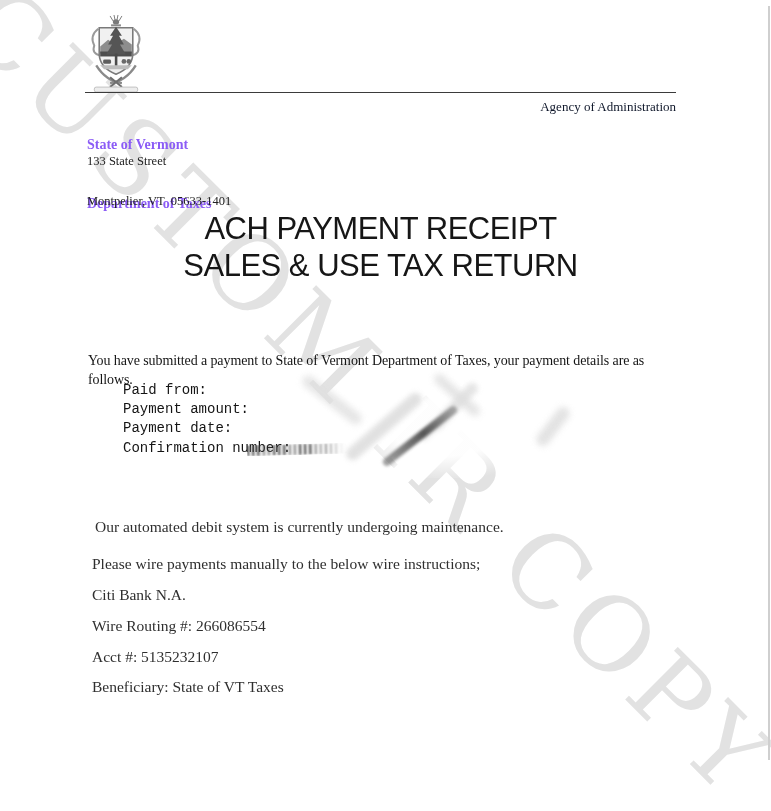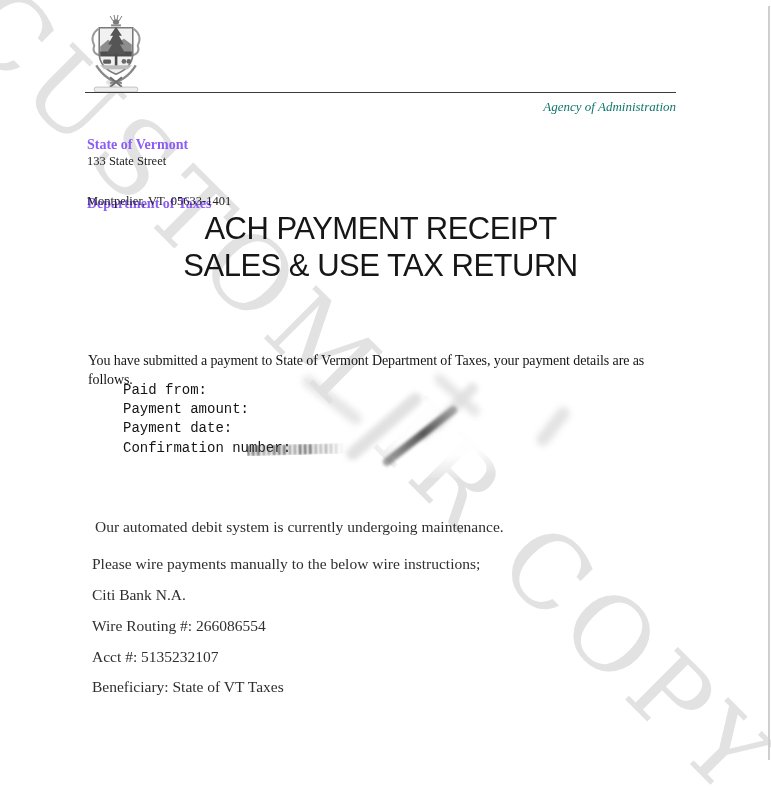--- a/index.html
+++ b/index.html
@@ -34,21 +34,21 @@
     position:absolute;left:87px;top:96px;z-index:1;
     font-weight:bold;font-size:14px;line-height:19.5px;
     color:#8b5cf6;white-space:pre;
   }
   .hdr-addr{
     position:absolute;left:87px;top:128px;z-index:1;
     font-size:12.5px;line-height:13.4px;color:#222;white-space:pre;
   }
   .hdr-agency{
     position:absolute;right:95px;top:99px;z-index:1;
-    font-style:italic;font-size:13px;color:#0f766e;
+    font-size:13px;color:#0f172a;
   }
   
   .doc-title{
     position:absolute;left:85px;top:210px;width:591px;z-index:1;
     text-align:center;
     font-family:"Liberation Sans", sans-serif;
     font-size:31px;line-height:37px;letter-spacing:-0.5px;
     color:#161616;
   }
   

